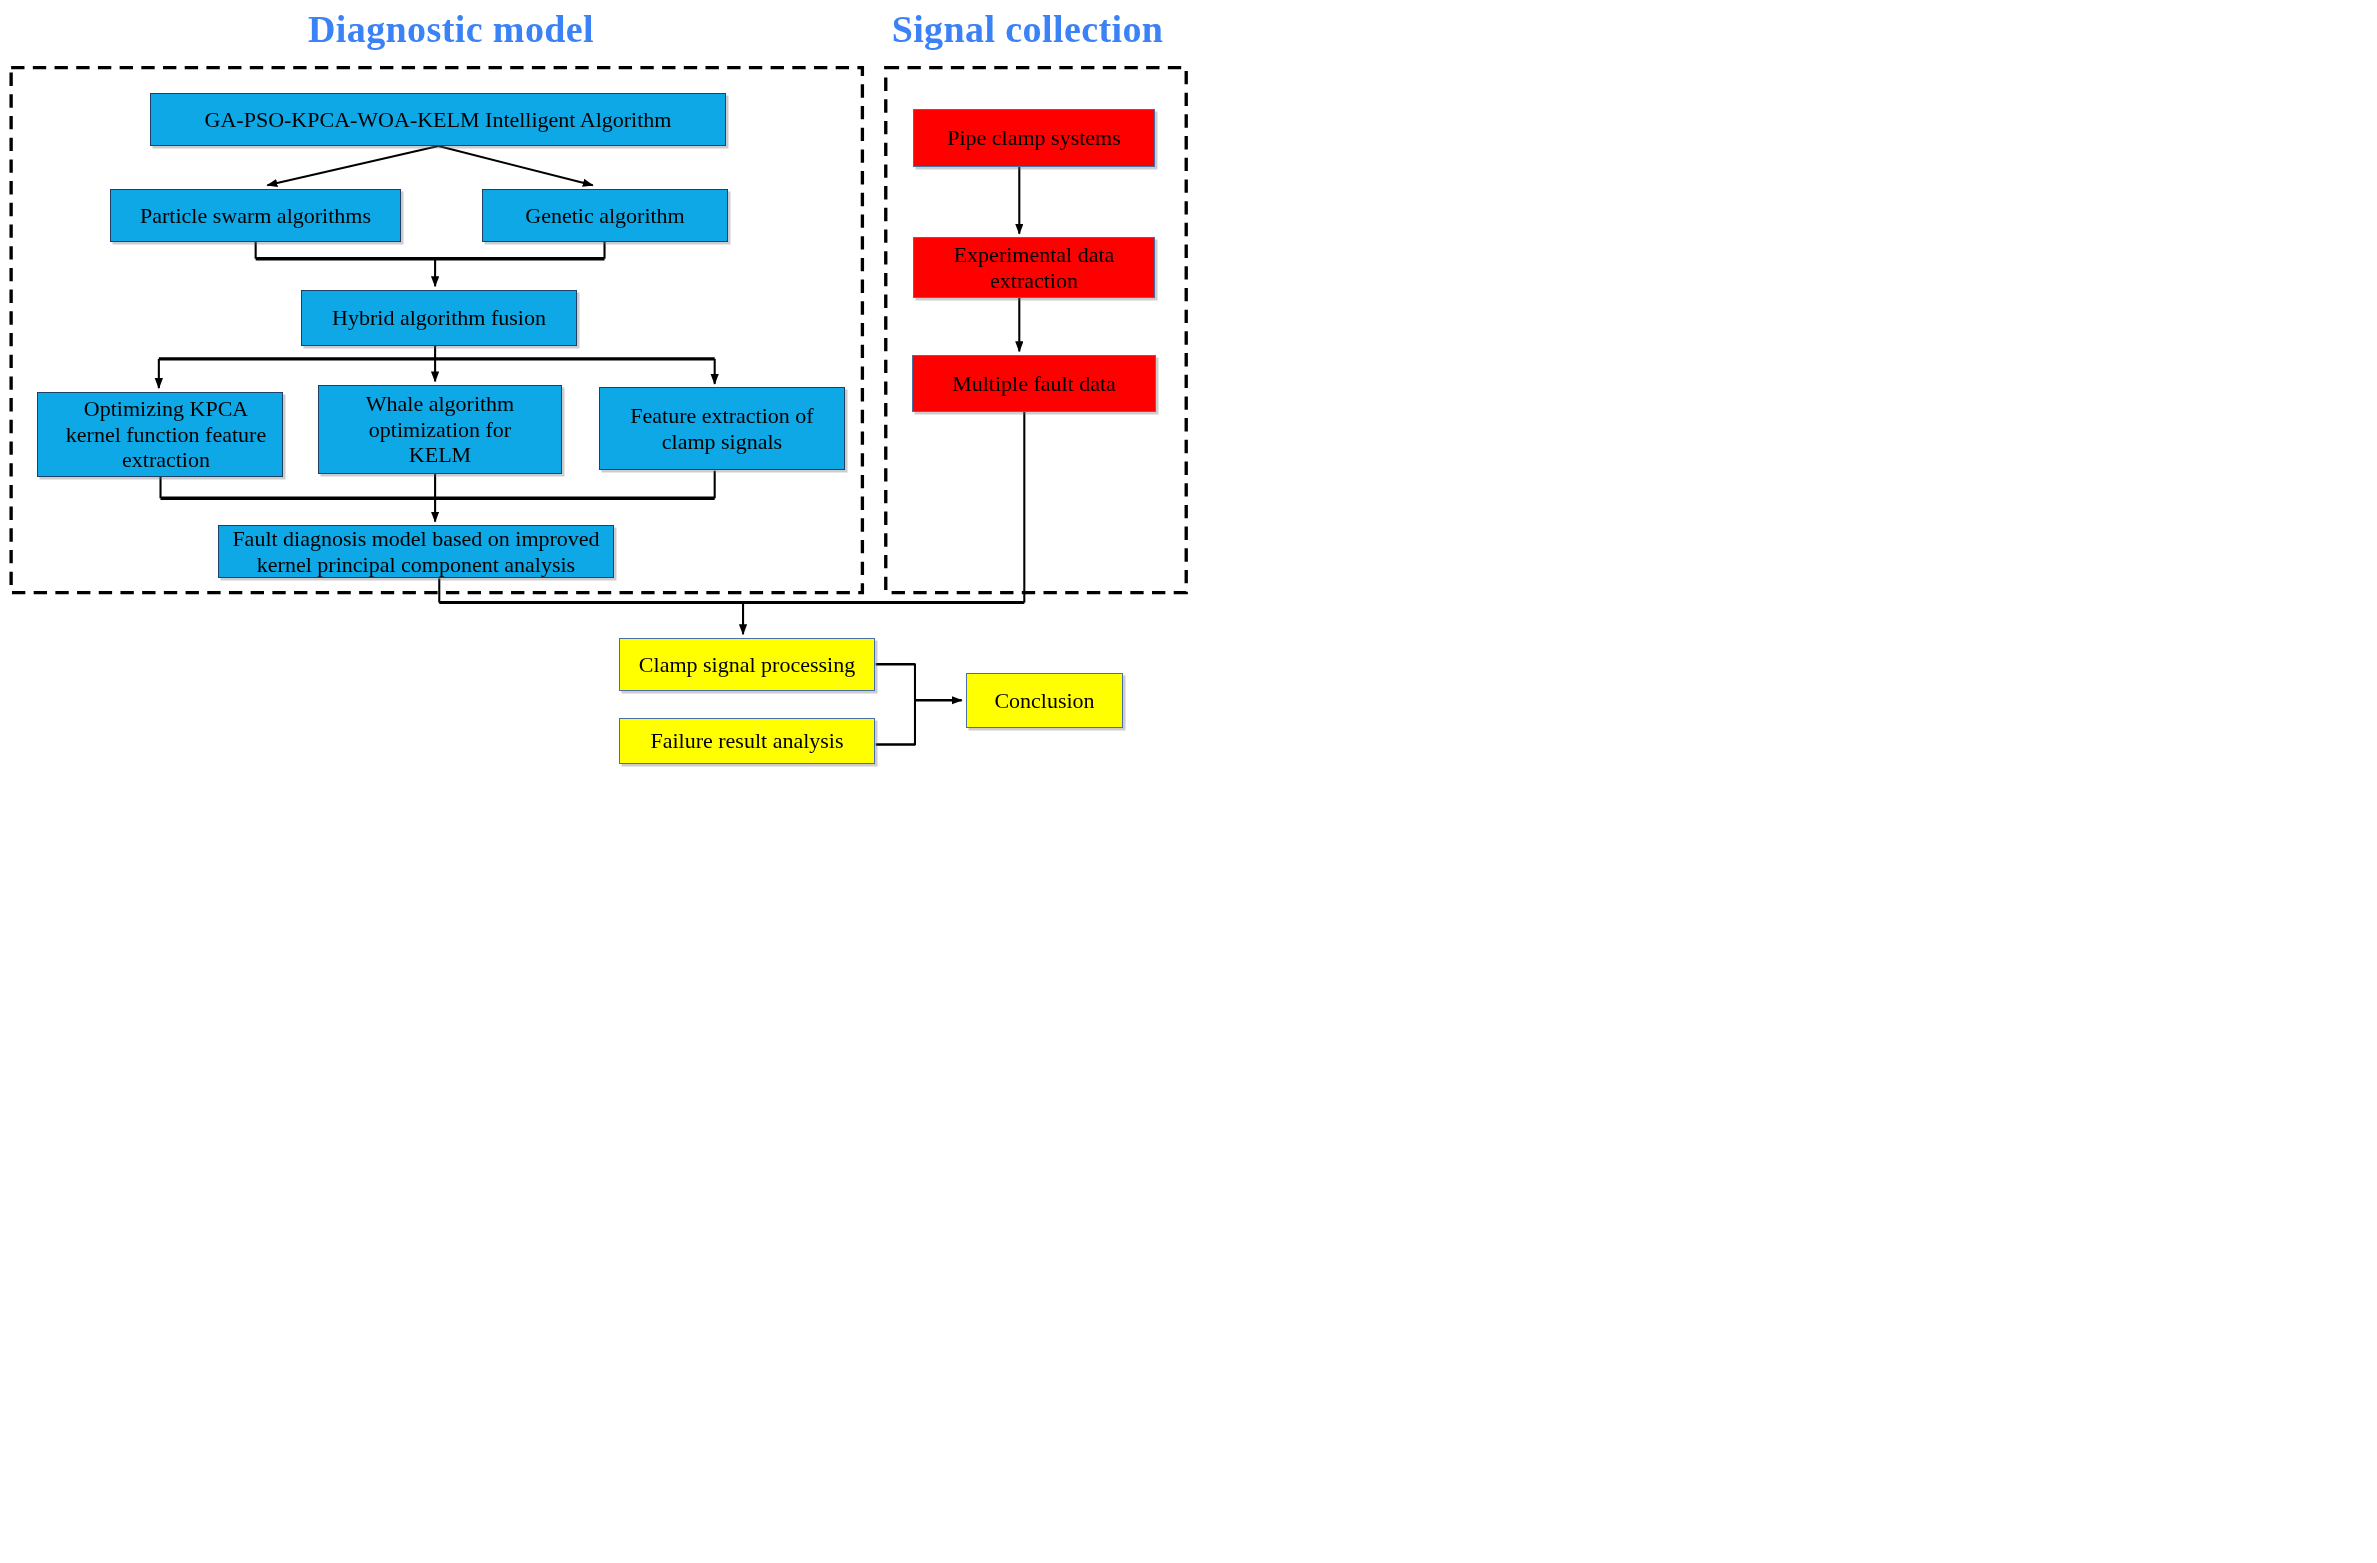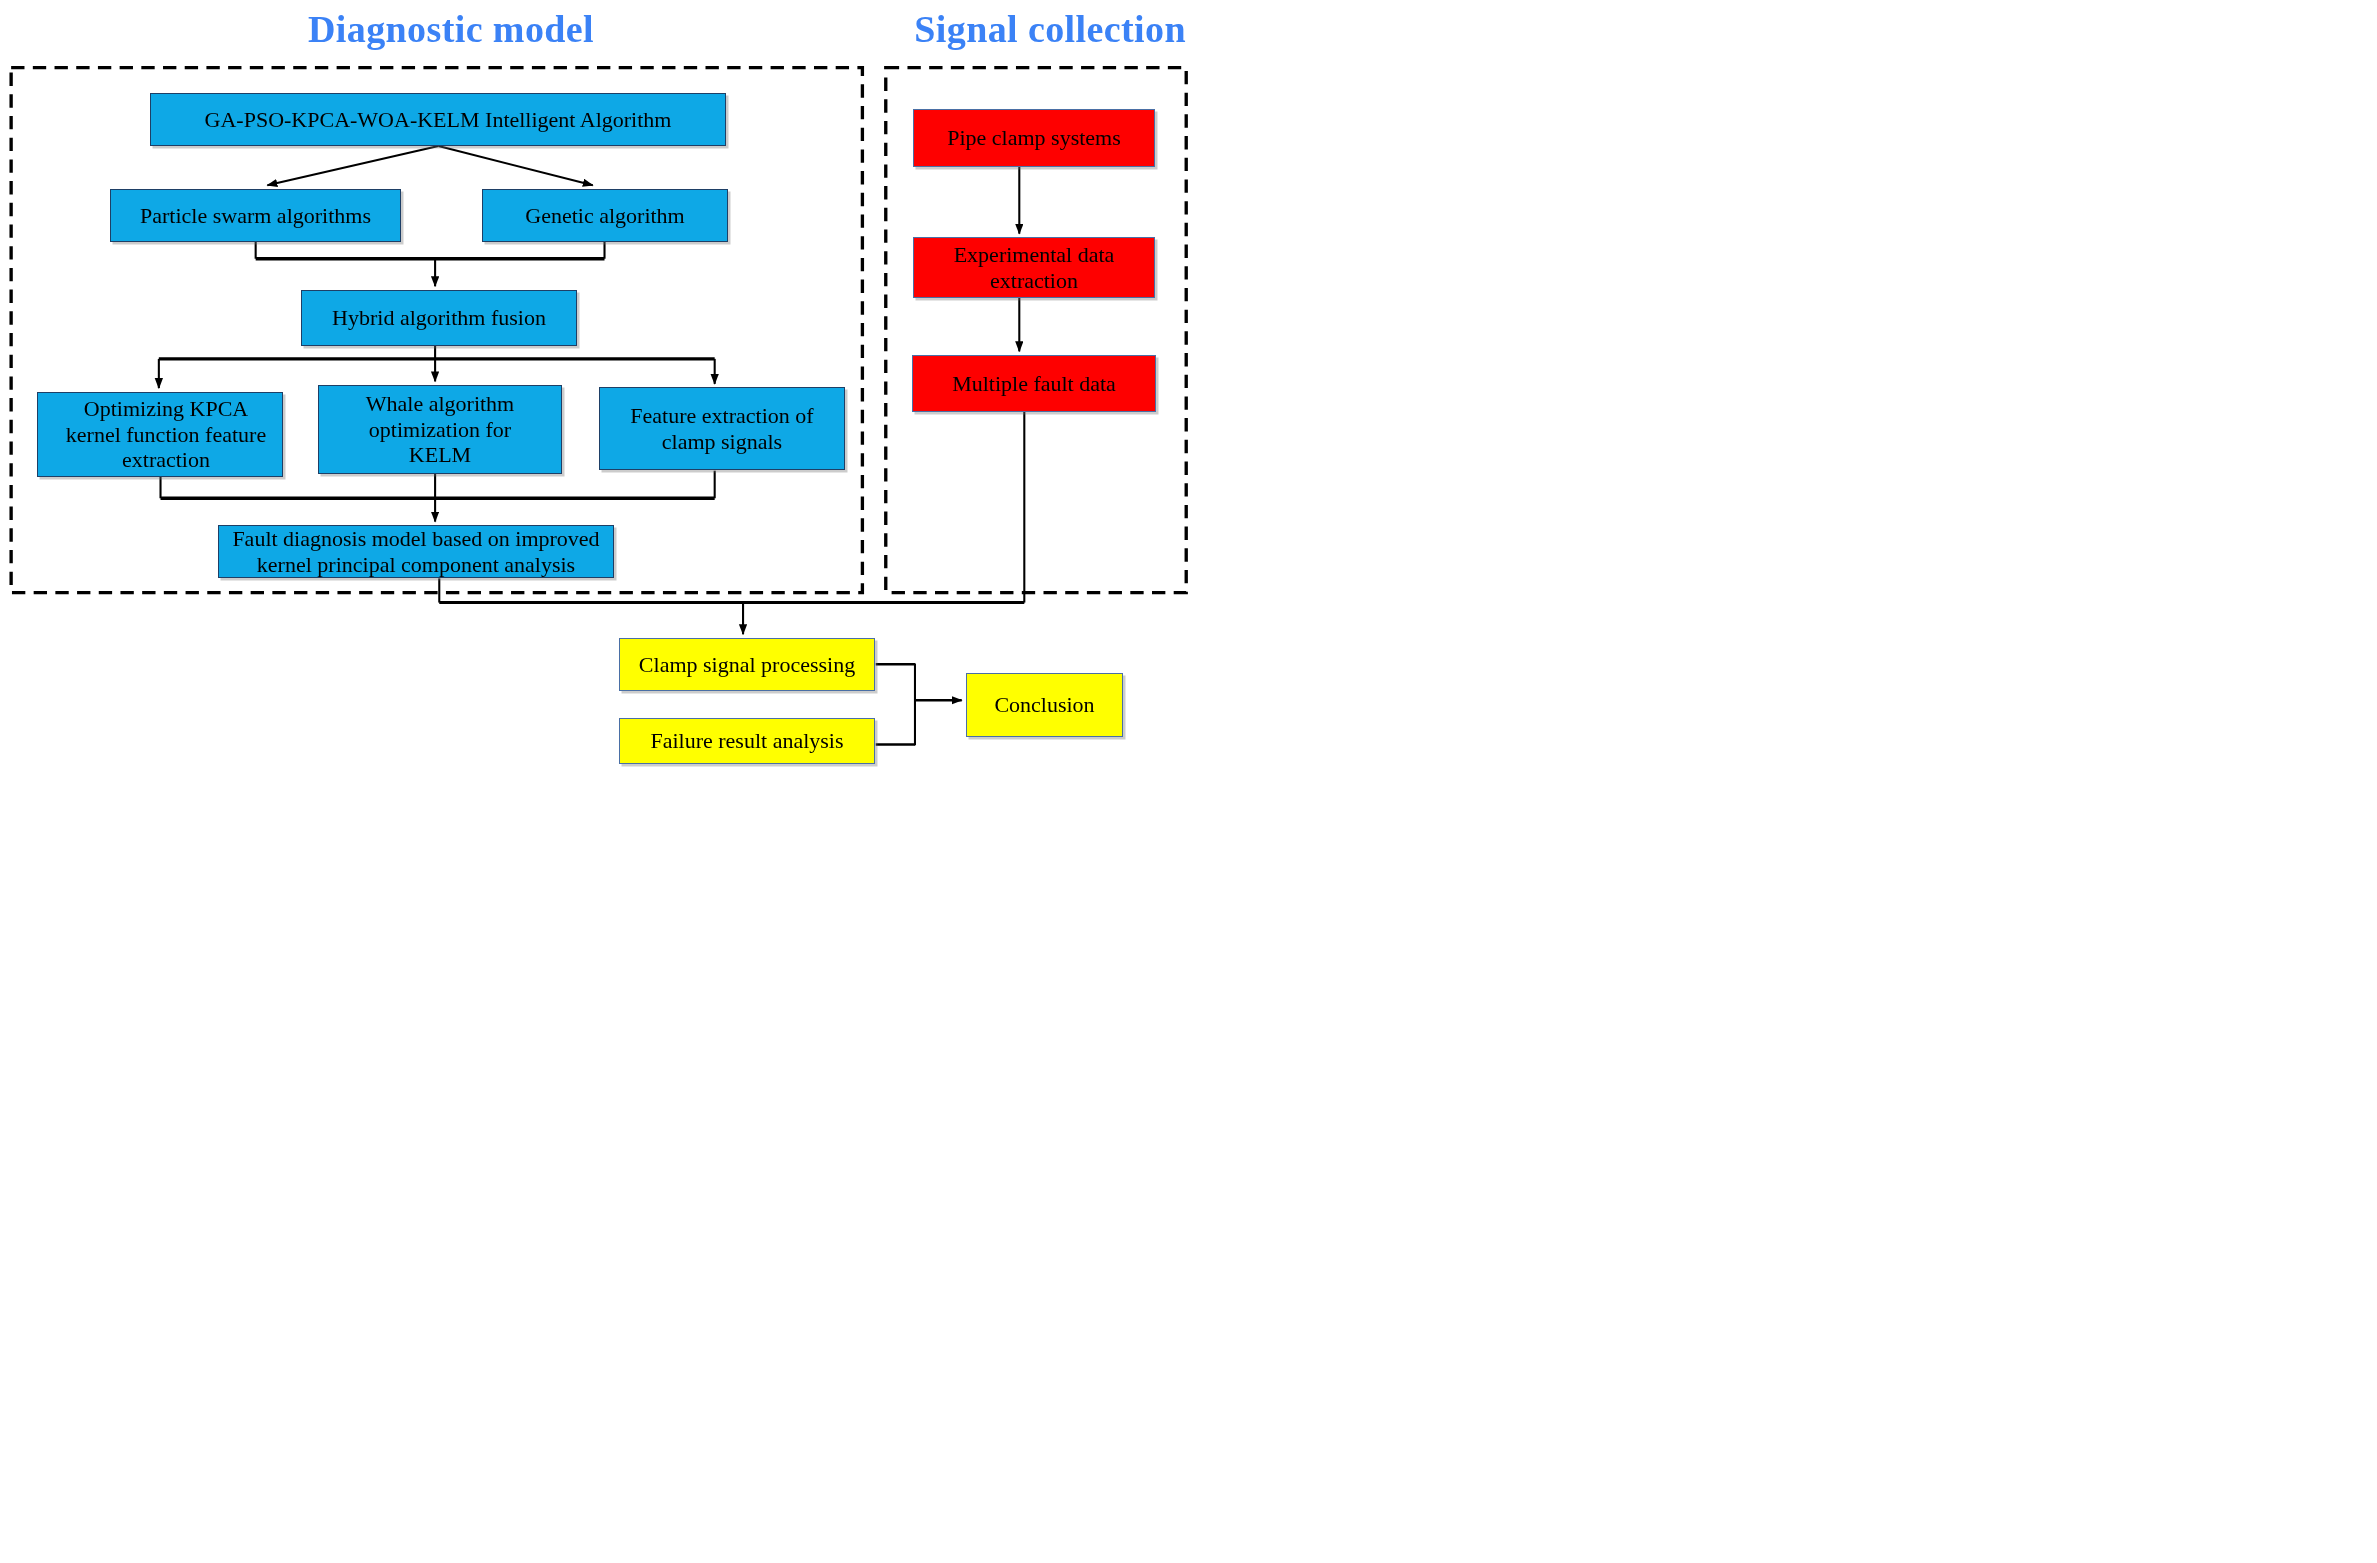--- a/index.html
+++ b/index.html
@@ -7,21 +7,21 @@
     position:relative;width:1189px;height:782px;background:#ffffff;overflow:hidden;
     font-family:"Liberation Serif","DejaVu Serif",serif;
   }
   #connector-layer{position:absolute;left:0;top:0;z-index:1;}
   .title{
     position:absolute;z-index:3;text-align:center;
     font-size:38px;font-weight:bold;color:#3b82f6;letter-spacing:0.4px;
     white-space:nowrap;
   }
   #title-left{left:117px;top:6.7px;width:668px;}
-  #title-right{left:869px;top:6.7px;width:317px;text-align:right;}
+  #title-right{left:869px;top:6.7px;width:317px;}
   .box{
     position:absolute;z-index:2;display:flex;align-items:center;justify-content:center;
     text-align:center;font-size:22px;line-height:1.18;color:#000000;
     white-space:pre-line;box-sizing:border-box;
     box-shadow:2.5px 2.5px 0 rgba(110,110,110,0.35);
   }
   .box.blue{background:#0EA8E6;border:1.7px solid #1E3F66;}
   .box.red{background:#FE0000;border:1.7px solid #4A6FA5;}
   .box.yellow{background:#FFFF00;border:1.7px solid #4A6FA5;}
 </style>
@@ -87,16 +87,16 @@
       <div class="box blue" style="left: 599px; top: 387px; width: 246px; height: 83px;">Feature extraction of
 clamp signals</div>
       <div class="box blue" style="left: 218px; top: 525px; width: 396px; height: 53px;">Fault diagnosis model based on improved
 kernel principal component analysis</div>
       <div class="box red" style="left: 913px; top: 109px; width: 242px; height: 58px;">Pipe clamp systems</div>
       <div class="box red" style="left: 913px; top: 237px; width: 242px; height: 61px;">Experimental data
 extraction</div>
       <div class="box red" style="left: 912px; top: 355px; width: 244px; height: 57px;">Multiple fault data</div>
       <div class="box yellow" style="left: 619px; top: 638px; width: 256px; height: 53px;">Clamp signal processing</div>
       <div class="box yellow" style="left: 619px; top: 718px; width: 256px; height: 46px;">Failure result analysis</div>
-      <div class="box yellow" style="left: 966px; top: 673px; width: 157px; height: 64px;">Conclusion</div>
+      <div class="box yellow" style="left: 966px; top: 673px; width: 157px; height: 55px;">Conclusion</div>
     </div>
 </div>
 
 
 </body></html>

